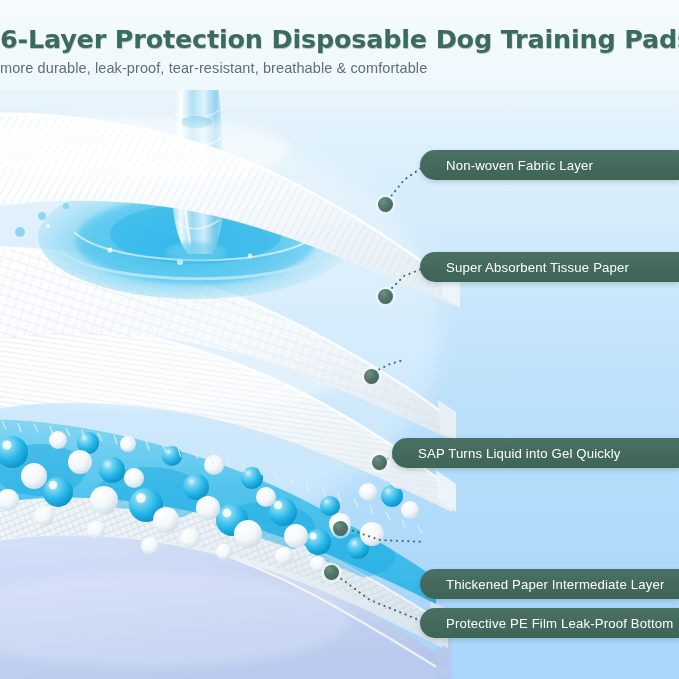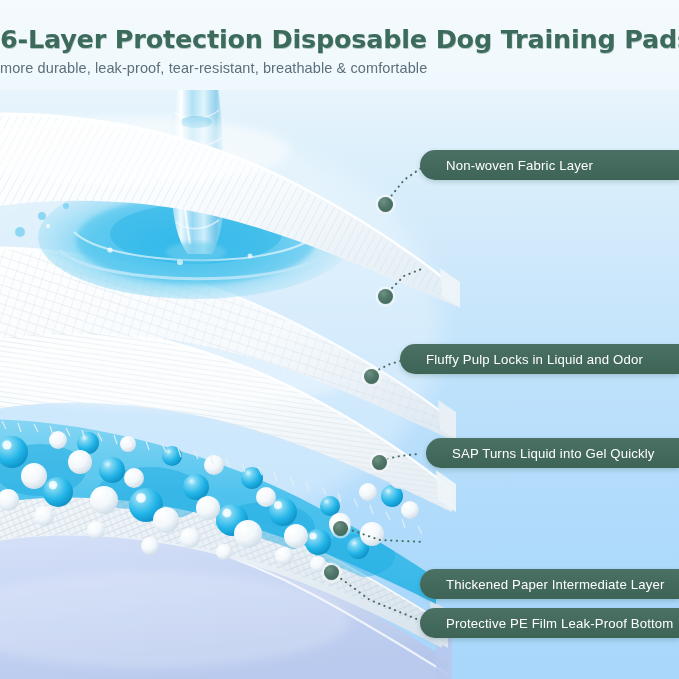--- a/index.html
+++ b/index.html
@@ -407,28 +407,28 @@
   <div class="header">
     <div class="title">6-Layer Protection Disposable Dog Training Pads</div>
     <div class="subtitle">more durable, leak-proof, tear-resistant, breathable &amp; comfortable</div>
   </div>
 
   <div class="callout" style="top:150px; left:420px;">
     <span class="callout-text">Non-woven Fabric Layer</span>
   </div>
   <div class="marker" style="left:378px; top:197px;"></div>
 
+  <div class="callout" style="top:252px; left:420px;">
+    <span class="callout-text">Super Absorbent Tissue Paper</span>
+  </div>
   <div class="marker" style="left:378px; top:289px;"></div>
 
-  <div class="callout" style="top:344px; left:400px;">
-    <span class="callout-text">Fluffy Pulp Locks in Liquid and Odor</span>
-  </div>
   <div class="marker" style="left:364px; top:369px;"></div>
 
-  <div class="callout" style="top:438px; left:426px;">
+  <div class="callout" style="top:438px; left:392px;">
     <span class="callout-text">SAP Turns Liquid into Gel Quickly</span>
   </div>
   <div class="marker" style="left:372px; top:455px;"></div>
 
   <div class="callout" style="top:527px; left:420px;margin-top:42px;">
     <span class="callout-text">Thickened Paper Intermediate Layer</span>
   </div>
   <div class="marker" style="left:333px; top:521px;"></div>
 
   <div class="callout" style="top:608px; left:420px;">

